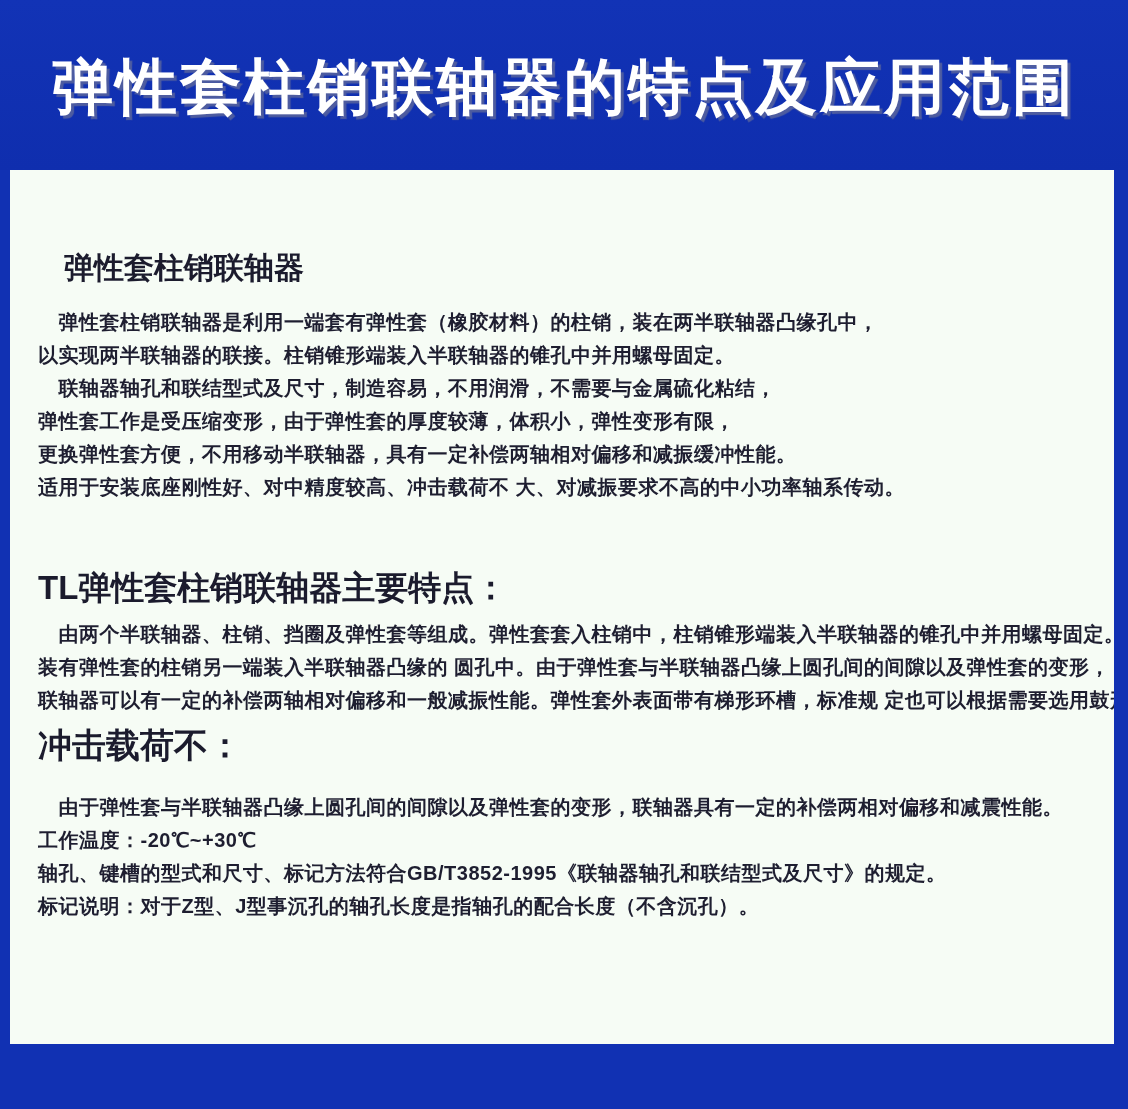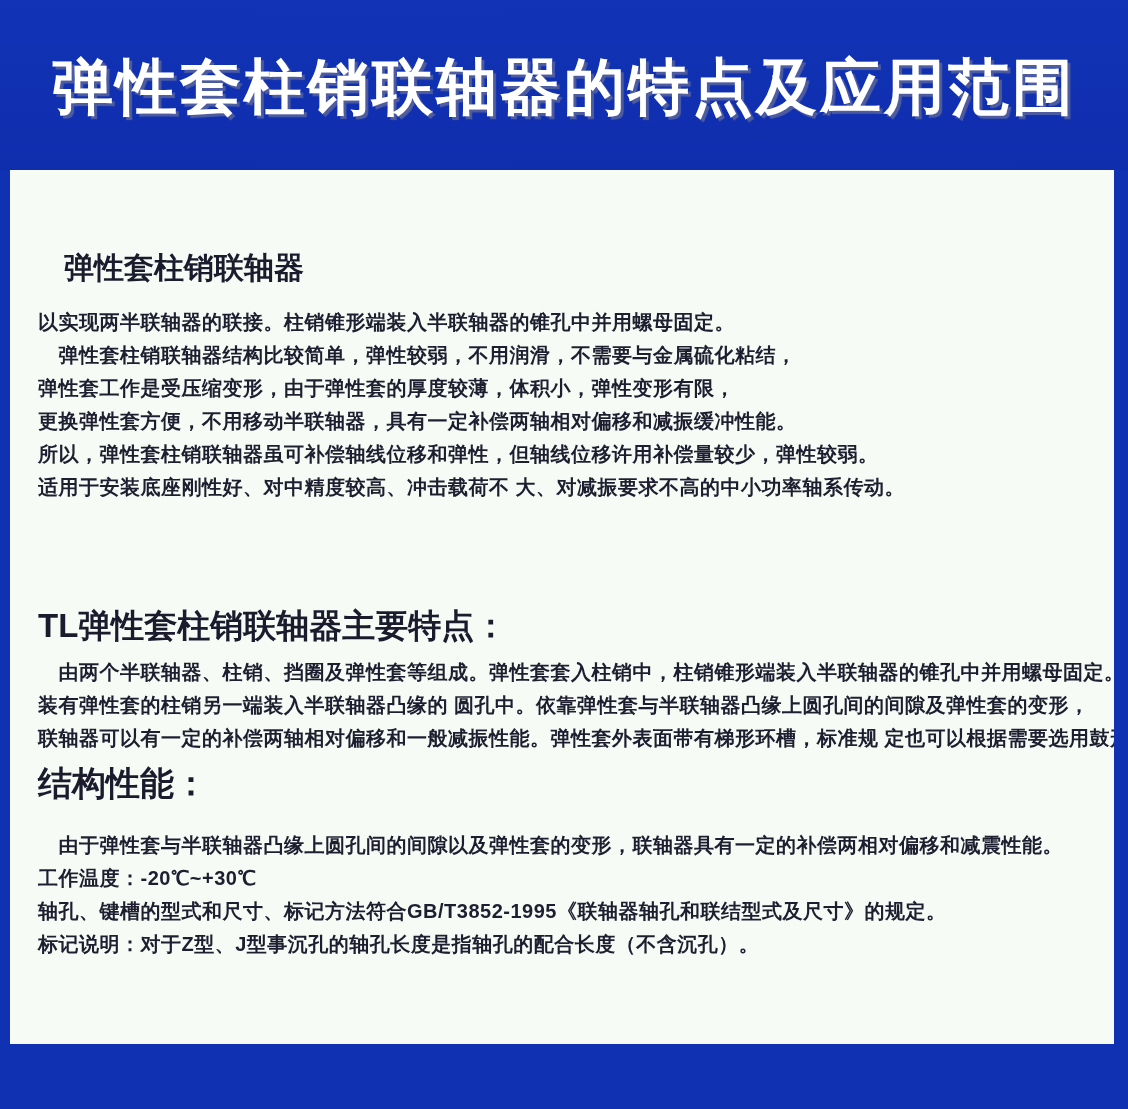--- a/index.html
+++ b/index.html
@@ -54,21 +54,21 @@
     font-weight: bold;
     white-space: nowrap;
   }
   .heading-overview {
     margin-top: 78px;
     margin-left: 26px;
     font-size: 30px;
     line-height: 40px;
   }
   .heading-features {
-    margin-top: 100px;
+    margin-top: 62px;
     font-size: 33px;
     line-height: 44px;
   }
   .heading-structure {
     margin-top: 6px;
     font-size: 34px;
     line-height: 44px;
   }
   .text-block { margin: 0; }
   .block-overview  { margin-top: 18px; }
@@ -98,36 +98,36 @@
 <div class="page-frame">
 
   <div class="page-header">
     <h1 class="page-title">弹性套柱销联轴器的特点及应用范围</h1>
   </div>
 
   <div class="content-panel">
 
     <h2 class="section-heading heading-overview">弹性套柱销联轴器</h2>
     <div class="text-block block-overview">
+      <p class="paragraph-line">　弹性套柱销联轴器是利用一端套有弹性套（橡胶材料）的柱销，装在两半联轴器凸缘孔中，</p>
       <p class="paragraph-line">以实现两半联轴器的联接。柱销锥形端装入半联轴器的锥孔中并用螺母固定。</p>
-      <p class="paragraph-line">　弹性套柱销联轴器结构比较简单，弹性较弱，不用润滑，不需要与金属硫化粘结，</p>
+      <p class="paragraph-line">　联轴器轴孔和联结型式及尺寸，制造容易，不用润滑，不需要与金属硫化粘结，</p>
       <p class="paragraph-line">弹性套工作是受压缩变形，由于弹性套的厚度较薄，体积小，弹性变形有限，</p>
       <p class="paragraph-line">更换弹性套方便，不用移动半联轴器，具有一定补偿两轴相对偏移和减振缓冲性能。</p>
-      <p class="paragraph-line">所以，弹性套柱销联轴器虽可补偿轴线位移和弹性，但轴线位移许用补偿量较少，弹性较弱。</p>
       <p class="paragraph-line">适用于安装底座刚性好、对中精度较高、冲击载荷不 大、对减振要求不高的中小功率轴系传动。</p>
     </div>
 
     <h2 class="section-heading heading-features">TL弹性套柱销联轴器主要特点：</h2>
     <div class="text-block block-features">
       <p class="paragraph-line">　由两个半联轴器、柱销、挡圈及弹性套等组成。弹性套套入柱销中，柱销锥形端装入半联轴器的锥孔中并用螺母固定。</p>
-      <p class="paragraph-line">装有弹性套的柱销另一端装入半联轴器凸缘的 圆孔中。依靠弹性套与半联轴器凸缘上圆孔间的间隙及弹性套的变形，</p>
+      <p class="paragraph-line">装有弹性套的柱销另一端装入半联轴器凸缘的 圆孔中。由于弹性套与半联轴器凸缘上圆孔间的间隙以及弹性套的变形，</p>
       <p class="paragraph-line">联轴器可以有一定的补偿两轴相对偏移和一般减振性能。弹性套外表面带有梯形环槽，标准规 定也可以根据需要选用鼓形弹性套。</p>
     </div>
 
-    <h2 class="section-heading heading-structure">结构性能：</h2>
+    <h2 class="section-heading heading-structure">冲击载荷不：</h2>
     <div class="text-block block-structure">
       <p class="paragraph-line">　由于弹性套与半联轴器凸缘上圆孔间的间隙以及弹性套的变形，联轴器具有一定的补偿两相对偏移和减震性能。</p>
       <p class="paragraph-line">工作温度：-20℃~+30℃</p>
       <p class="paragraph-line">轴孔、键槽的型式和尺寸、标记方法符合GB/T3852-1995《联轴器轴孔和联结型式及尺寸》的规定。</p>
       <p class="paragraph-line">标记说明：对于Z型、J型事沉孔的轴孔长度是指轴孔的配合长度（不含沉孔）。</p>
     </div>
 
   </div>
 
   <div class="page-footer-band"></div>

